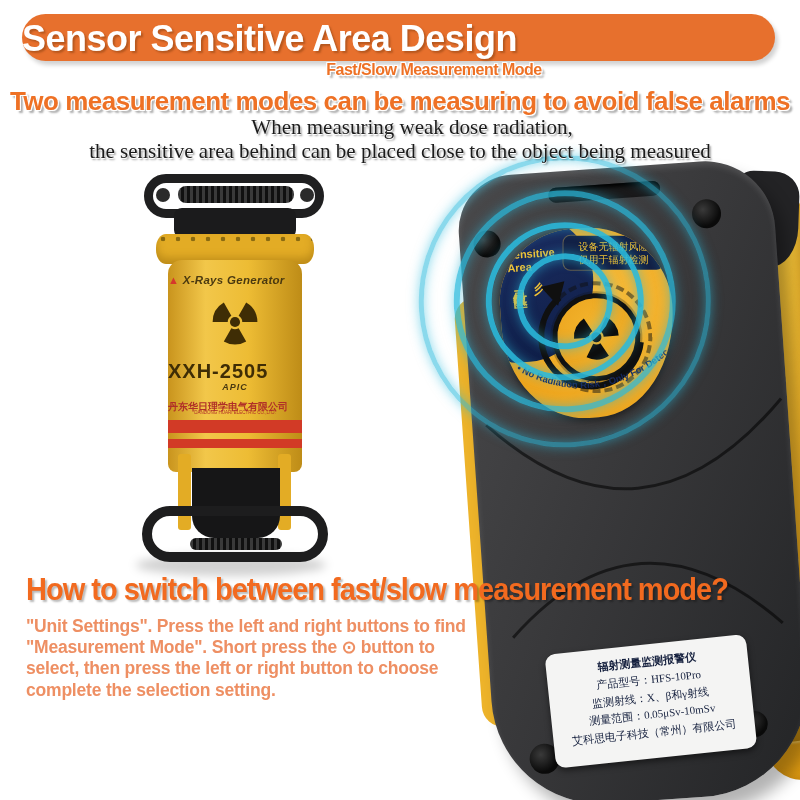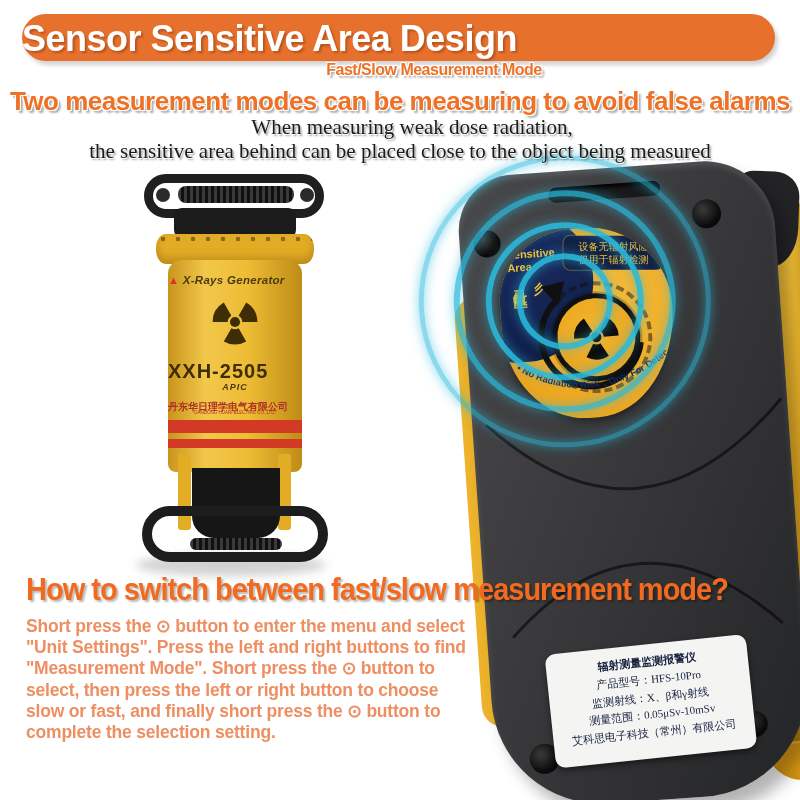--- a/index.html
+++ b/index.html
@@ -250,19 +250,17 @@
     <div class="row title">辐射测量监测报警仪</div>
     <div class="row">产品型号：HFS-10Pro</div>
     <div class="row">监测射线：X、β和γ射线</div>
     <div class="row">测量范围：0.05μSv-10mSv</div>
     <div class="row">艾科思电子科技（常州）有限公司</div>
   </div>
 </div>
 
 <div class="abs howto-title">How to switch between fast/slow measurement mode?</div>
 <div class="abs howto-para">
-  <div>Short press the ⊙ button to enter the menu and select</div>
   <div>"Unit Settings". Press the left and right buttons to find</div>
   <div>"Measurement Mode". Short press the  ⊙ button to</div>
   <div>select, then press the left or right button to choose</div>
-  <div>slow or fast, and finally short press the  ⊙  button to</div>
   <div>complete the selection setting.</div>
 </div>
 
 </body></html>

